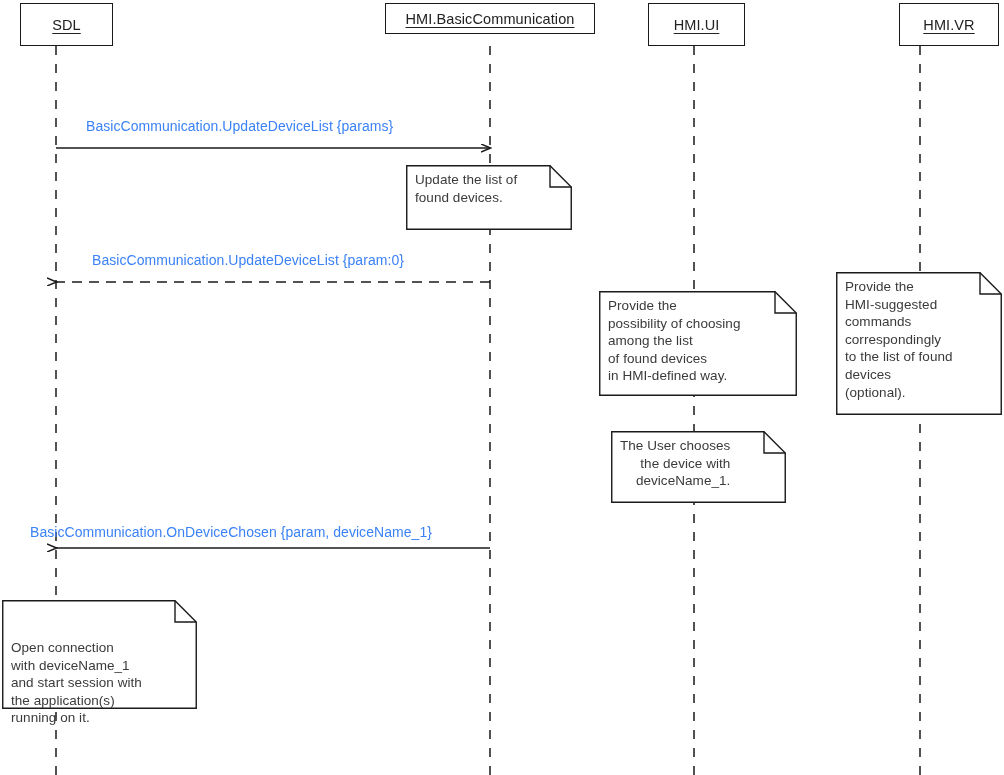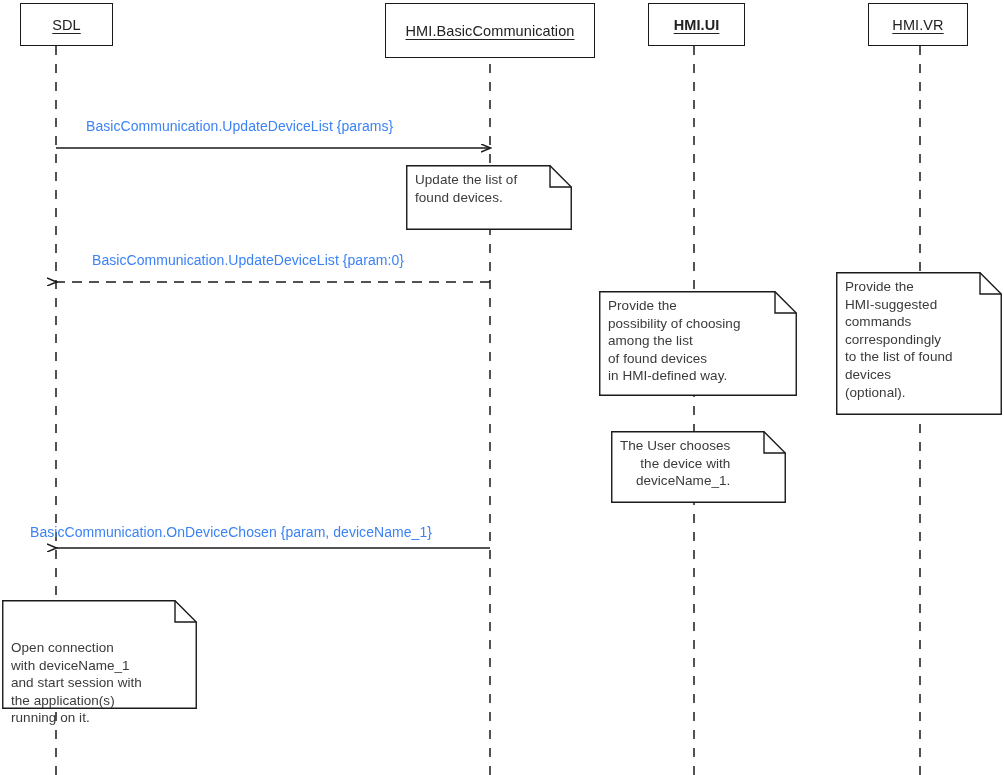--- a/index.html
+++ b/index.html
@@ -105,27 +105,27 @@
         <line x1="56" y1="148" x2="490" y2="148" stroke="#1a1a1a" stroke-width="1.5" marker-end="url(#arrow-right)"></line>
         <line x1="490" y1="282" x2="56" y2="282" stroke="#1a1a1a" stroke-width="1.5" marker-end="url(#arrow-left)" stroke-dasharray="10 7"></line>
         <line x1="490" y1="548" x2="56" y2="548" stroke="#1a1a1a" stroke-width="1.5" marker-end="url(#arrow-left)"></line>
       </g>
   </svg>
 
   <div id="lifeline-boxes">
       <div class="lifeline-box" style="left: 20px; top: 3px; width: 93px; height: 43px;">
         <span class="lifeline-name">SDL</span>
       </div>
-      <div class="lifeline-box" style="left: 385px; top: 3px; width: 210px; height: 55px;">
+      <div class="lifeline-box" style="left: 385px; top: 3px; width: 210px; height: 31px;">
         <span class="lifeline-name">HMI.BasicCommunication</span>
       </div>
-      <div class="lifeline-box" style="left: 648px; top: 3px; width: 97px; height: 43px; font-weight: bold;">
+      <div class="lifeline-box" style="left: 648px; top: 3px; width: 97px; height: 43px;">
         <span class="lifeline-name">HMI.UI</span>
       </div>
-      <div class="lifeline-box" style="left: 868px; top: 3px; width: 100px; height: 43px;">
+      <div class="lifeline-box" style="left: 899px; top: 3px; width: 100px; height: 43px;">
         <span class="lifeline-name">HMI.VR</span>
       </div>
     </div>
 
   <div id="message-labels">
       <div class="msg-label" style="left: 86px; top: 118px;">BasicCommunication.UpdateDeviceList {params}</div>
       <div class="msg-label" style="left: 92px; top: 252px;">BasicCommunication.UpdateDeviceList {param:0}</div>
       <div class="msg-label" style="left: 30px; top: 524px;">BasicCommunication.OnDeviceChosen {param, deviceName_1}</div>
     </div>
 

